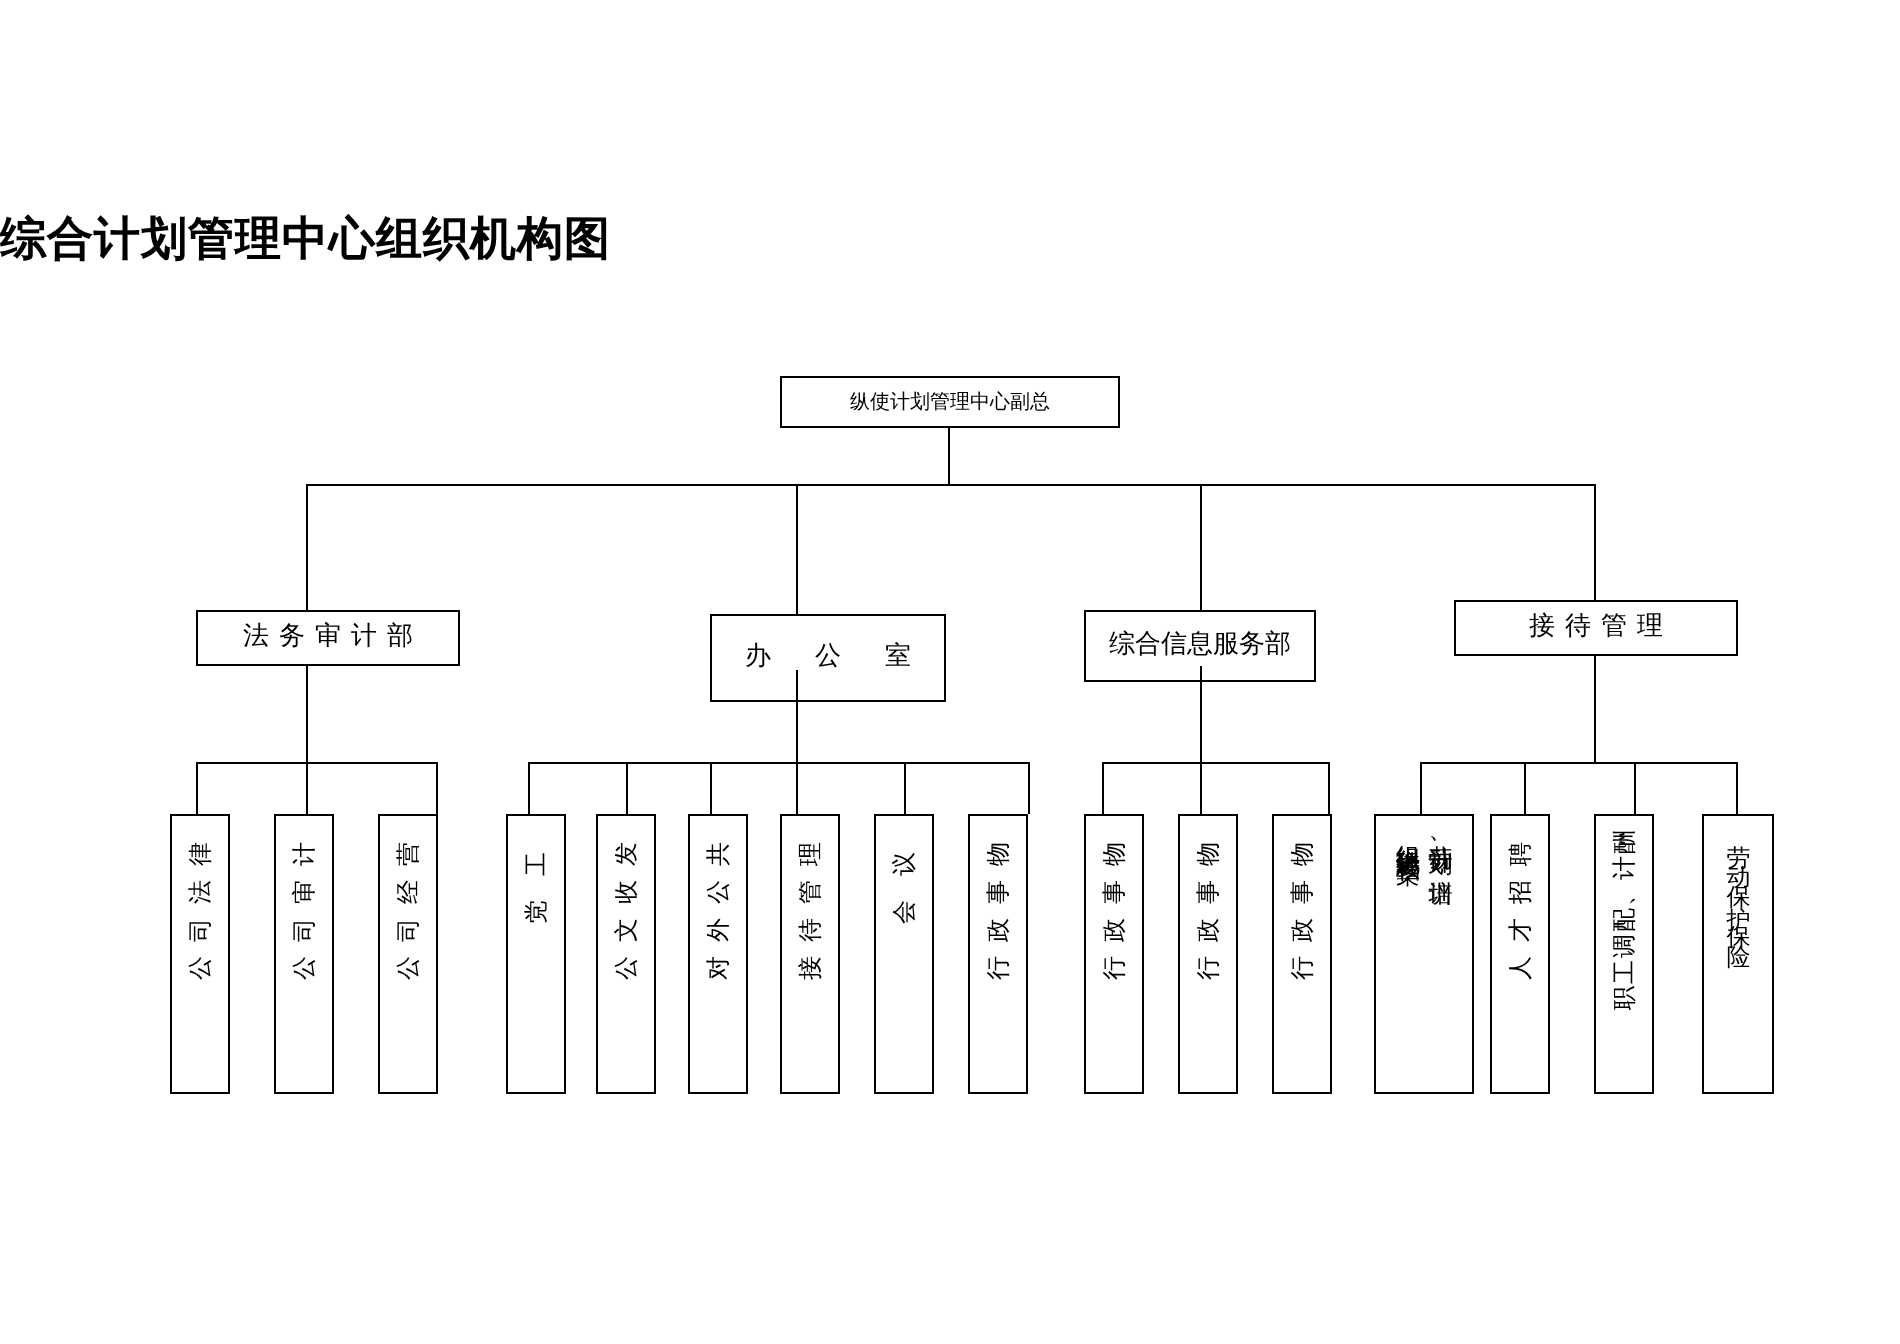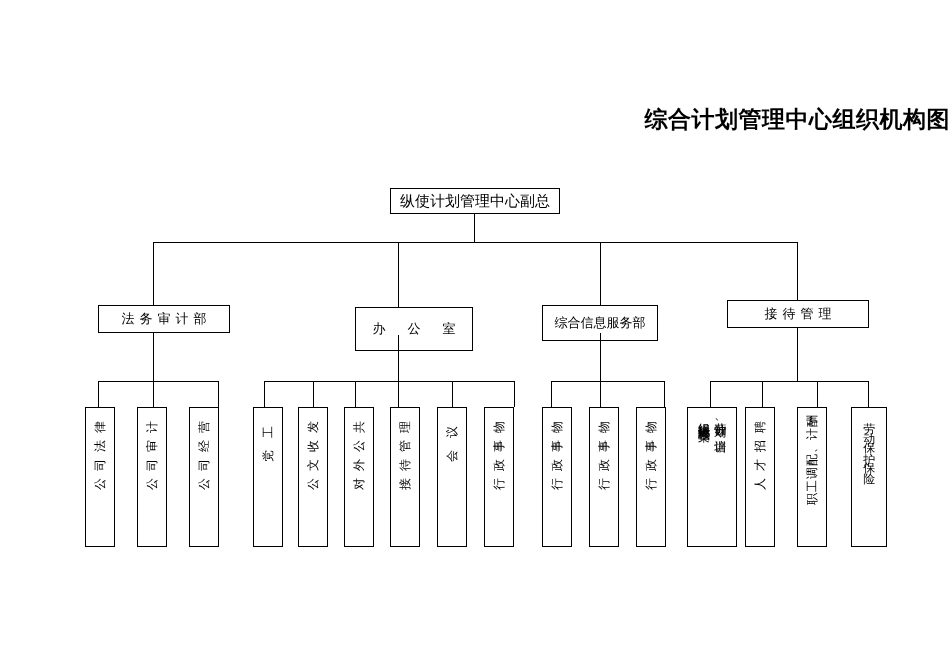--- a/index.html
+++ b/index.html
@@ -22,21 +22,21 @@
     width: 950px;
     height: 672px;
   }
 
   
   .chart-title {
     position: absolute;
     left: 0;
     top: 104px;
     width: 950px;
-    text-align: right;
+    text-align: left;
     font-size: 23px;
     font-weight: bold;
     letter-spacing: 0.5px;
     font-family: Liberation Serif, serif;
     white-space: nowrap;
   }
 
   
   .node {
     position: absolute;
@@ -45,21 +45,21 @@
     background: #ffffff;
     display: flex;
     align-items: center;
     justify-content: center;
     font-size: 12px;
     line-height: 1.1;
     white-space: nowrap;
   }
 
   .node.root-node {
-    font-size: 15px;
+    font-size: 10px;
     letter-spacing: 0px;
   }
 
   .node.dept-node {
     font-size: 13px;
     align-items: center;
   }
 
   .node.dept-node .node-label.spaced {
     letter-spacing: 5px;

